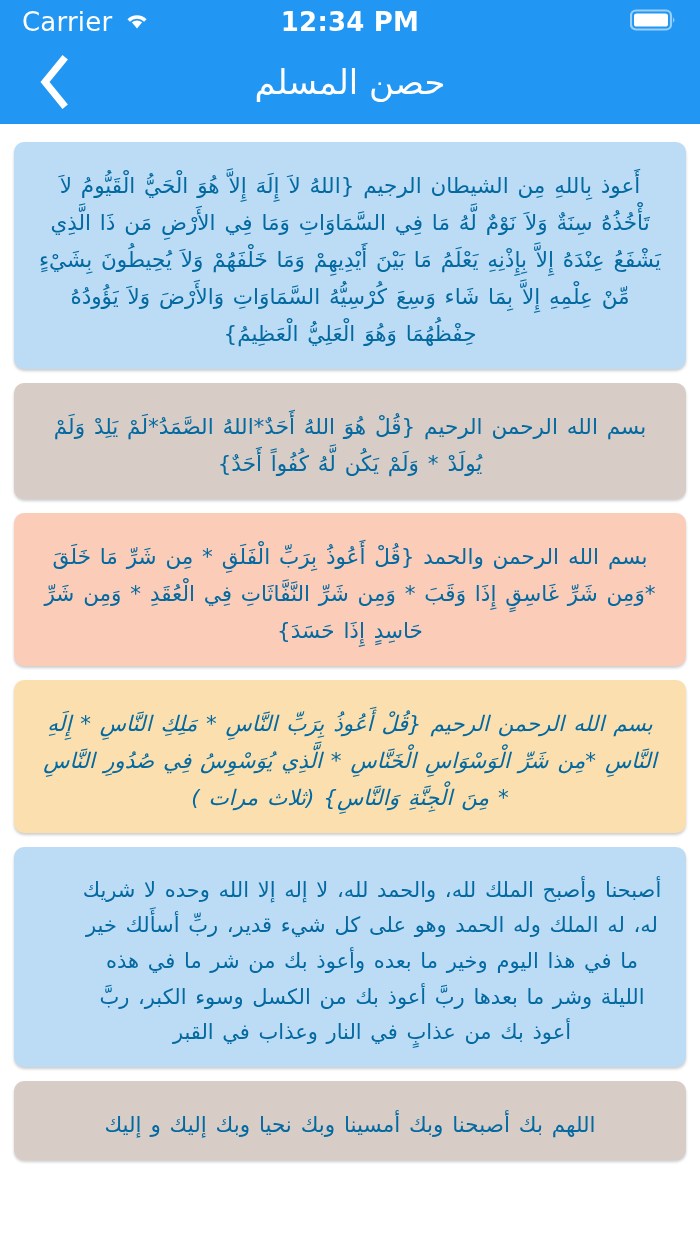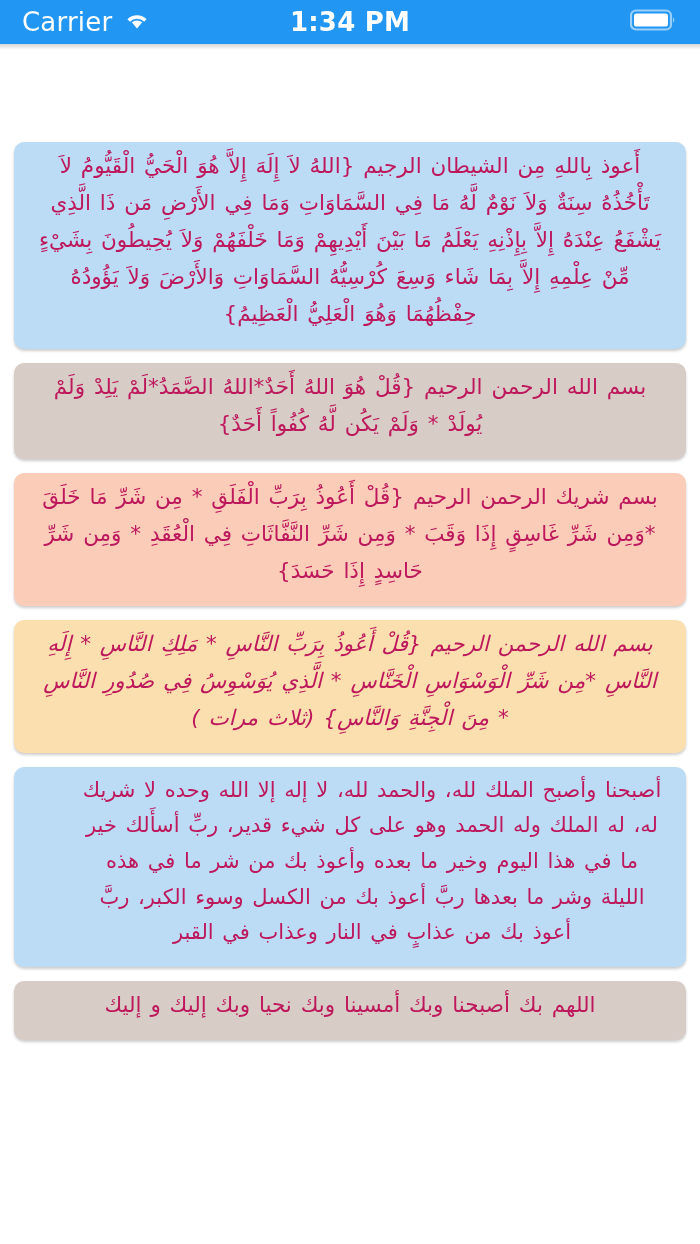--- a/index.html
+++ b/index.html
@@ -52,26 +52,26 @@
   }
 
   
   .content {
     position:absolute; top:124px; left:0; right:0; bottom:0;
     background:#ffffff; overflow:hidden;
     padding:0 14px;
   }
   .card {
     border-radius:10px;
-    padding:6px 22px 16px 22px;
+    padding:26px 22px 16px 22px;
     margin-bottom:14px;
     box-shadow:0 2px 3px rgba(0,0,0,.20);
     direction:rtl;
     text-align:center;
-    color:#be185d;
+    color:#0369a1;
   }
   .card:first-child { margin-top:18px; }
   .card-text {
     font-family:"DejaVu Sans","Liberation Sans",sans-serif;
     font-size:21.5px;
     line-height:1.72;
     direction:rtl;
     text-align:center;
     word-spacing:2px;
     white-space:normal;
@@ -87,46 +87,56 @@
     <div class="carrier-group">
       <span class="carrier-label">Carrier</span>
       <span class="wifi-icon">
         <svg width="30" height="22" viewBox="0 0 30 22" aria-hidden="true">
           <path d="M15 19.5 L9.8 13.3 A8.2 8.2 0 0 1 20.2 13.3 Z" fill="#ffffff"></path>
           <path d="M15 6.2 a13.5 13.5 0 0 0 -9.6 4.0 l2.5 2.5 A10 10 0 0 1 15 9.8 a10 10 0 0 1 7.1 2.9 l2.5 -2.5 A13.5 13.5 0 0 0 15 6.2 z" fill="#ffffff"></path>
           <path d="M15 1.0 a18.5 18.5 0 0 0 -13.2 5.5 l2.4 2.4 A15.2 15.2 0 0 1 15 4.4 a15.2 15.2 0 0 1 10.8 4.5 l2.4 -2.4 A18.5 18.5 0 0 0 15 1.0 z" fill="#ffffff" opacity="0"></path>
         </svg>
       </span>
     </div>
-    <div class="status-time">1:34 PM</div>
+    <div class="status-time">12:34 PM</div>
     <div class="battery-group">
       <span class="battery-icon">
         <svg width="48" height="24" viewBox="0 0 48 24" aria-hidden="true">
           <rect x="1" y="2.5" width="40" height="19" rx="5" ry="5" fill="none" stroke="#ffffff" stroke-opacity="0.55" stroke-width="2.2"></rect>
           <rect x="4" y="5.5" width="34" height="13" rx="2.6" ry="2.6" fill="#ffffff"></rect>
           <path d="M43.2 9.2 a4.2 4.2 0 0 1 0 5.6 z" fill="#ffffff" fill-opacity="0.6"></path>
         </svg>
       </span>
     </div>
   </div>
 
+  <div class="nav-bar" style="background: rgb(33, 150, 243);">
+    <div class="back-button">
+      <span>
+        <svg width="36" height="56" viewBox="0 0 36 56" aria-hidden="true">
+          <polyline points="26,6 8,28 26,50" fill="none" stroke="#ffffff" stroke-width="7" stroke-linecap="square" stroke-linejoin="miter"></polyline>
+        </svg>
+      </span>
+    </div>
+    <div class="nav-title">حصن المسلم</div>
+  </div>
   <div class="nav-shadow"></div>
 
   <div class="content">
 
     <div class="card" style="background: rgb(188, 220, 245);">
       <div class="card-text">أَعوذ بِاللهِ مِن الشيطان الرجيم {اللهُ لاَ إِلَهَ إِلاَّ هُوَ الْحَيُّ الْقَيُّومُ لاَ تَأْخُذُهُ سِنَةٌ وَلاَ نَوْمٌ لَّهُ مَا فِي السَّمَاوَاتِ وَمَا فِي الأَرْضِ مَن ذَا الَّذِي يَشْفَعُ عِنْدَهُ إِلاَّ بِإِذْنِهِ يَعْلَمُ مَا بَيْنَ أَيْدِيهِمْ وَمَا خَلْفَهُمْ وَلاَ يُحِيطُونَ بِشَيْءٍ مِّنْ عِلْمِهِ إِلاَّ بِمَا شَاء وَسِعَ كُرْسِيُّهُ السَّمَاوَاتِ وَالأَرْضَ وَلاَ يَؤُودُهُ حِفْظُهُمَا وَهُوَ الْعَلِيُّ الْعَظِيمُ}</div>
     </div>
 
     <div class="card" style="background: rgb(216, 204, 198);">
       <div class="card-text">بسم الله الرحمن الرحيم {قُلْ هُوَ اللهُ أَحَدٌ*اللهُ الصَّمَدُ*لَمْ يَلِدْ وَلَمْ يُولَدْ * وَلَمْ يَكُن لَّهُ كُفُواً أَحَدٌ}</div>
     </div>
 
     <div class="card" style="background: rgb(251, 205, 185);">
-      <div class="card-text">بسم شريك الرحمن الرحيم {قُلْ أَعُوذُ بِرَبِّ الْفَلَقِ * مِن شَرِّ مَا خَلَقَ *وَمِن شَرِّ غَاسِقٍ إِذَا وَقَبَ * وَمِن شَرِّ النَّفَّاثَاتِ فِي الْعُقَدِ * وَمِن شَرِّ حَاسِدٍ إِذَا حَسَدَ}</div>
+      <div class="card-text">بسم الله الرحمن والحمد {قُلْ أَعُوذُ بِرَبِّ الْفَلَقِ * مِن شَرِّ مَا خَلَقَ *وَمِن شَرِّ غَاسِقٍ إِذَا وَقَبَ * وَمِن شَرِّ النَّفَّاثَاتِ فِي الْعُقَدِ * وَمِن شَرِّ حَاسِدٍ إِذَا حَسَدَ}</div>
     </div>
 
     <div class="card" style="background: rgb(251, 223, 174); font-style: italic;">
       <div class="card-text">بسم الله الرحمن الرحيم {قُلْ أَعُوذُ بِرَبِّ النَّاسِ * مَلِكِ النَّاسِ * إِلَهِ النَّاسِ *مِن شَرِّ الْوَسْوَاسِ الْخَنَّاسِ * الَّذِي يُوَسْوِسُ فِي صُدُورِ النَّاسِ * مِنَ الْجِنَّةِ وَالنَّاسِ} (ثلاث مرات )</div>
     </div>
 
     <div class="card tight" style="background: rgb(188, 220, 245);">
       <div class="card-text">أصبحنا وأصبح الملك لله، والحمد لله، لا إله إلا الله وحده لا شريك له، له الملك وله الحمد وهو على كل شيء قدير، ربِّ أسأَلك خير ما في هذا اليوم وخير ما بعده وأعوذ بك من شر ما في هذه الليلة وشر ما بعدها ربَّ أعوذ بك من الكسل وسوء الكبر، ربَّ أعوذ بك من عذابٍ في النار وعذاب في القبر</div>
     </div>
 

